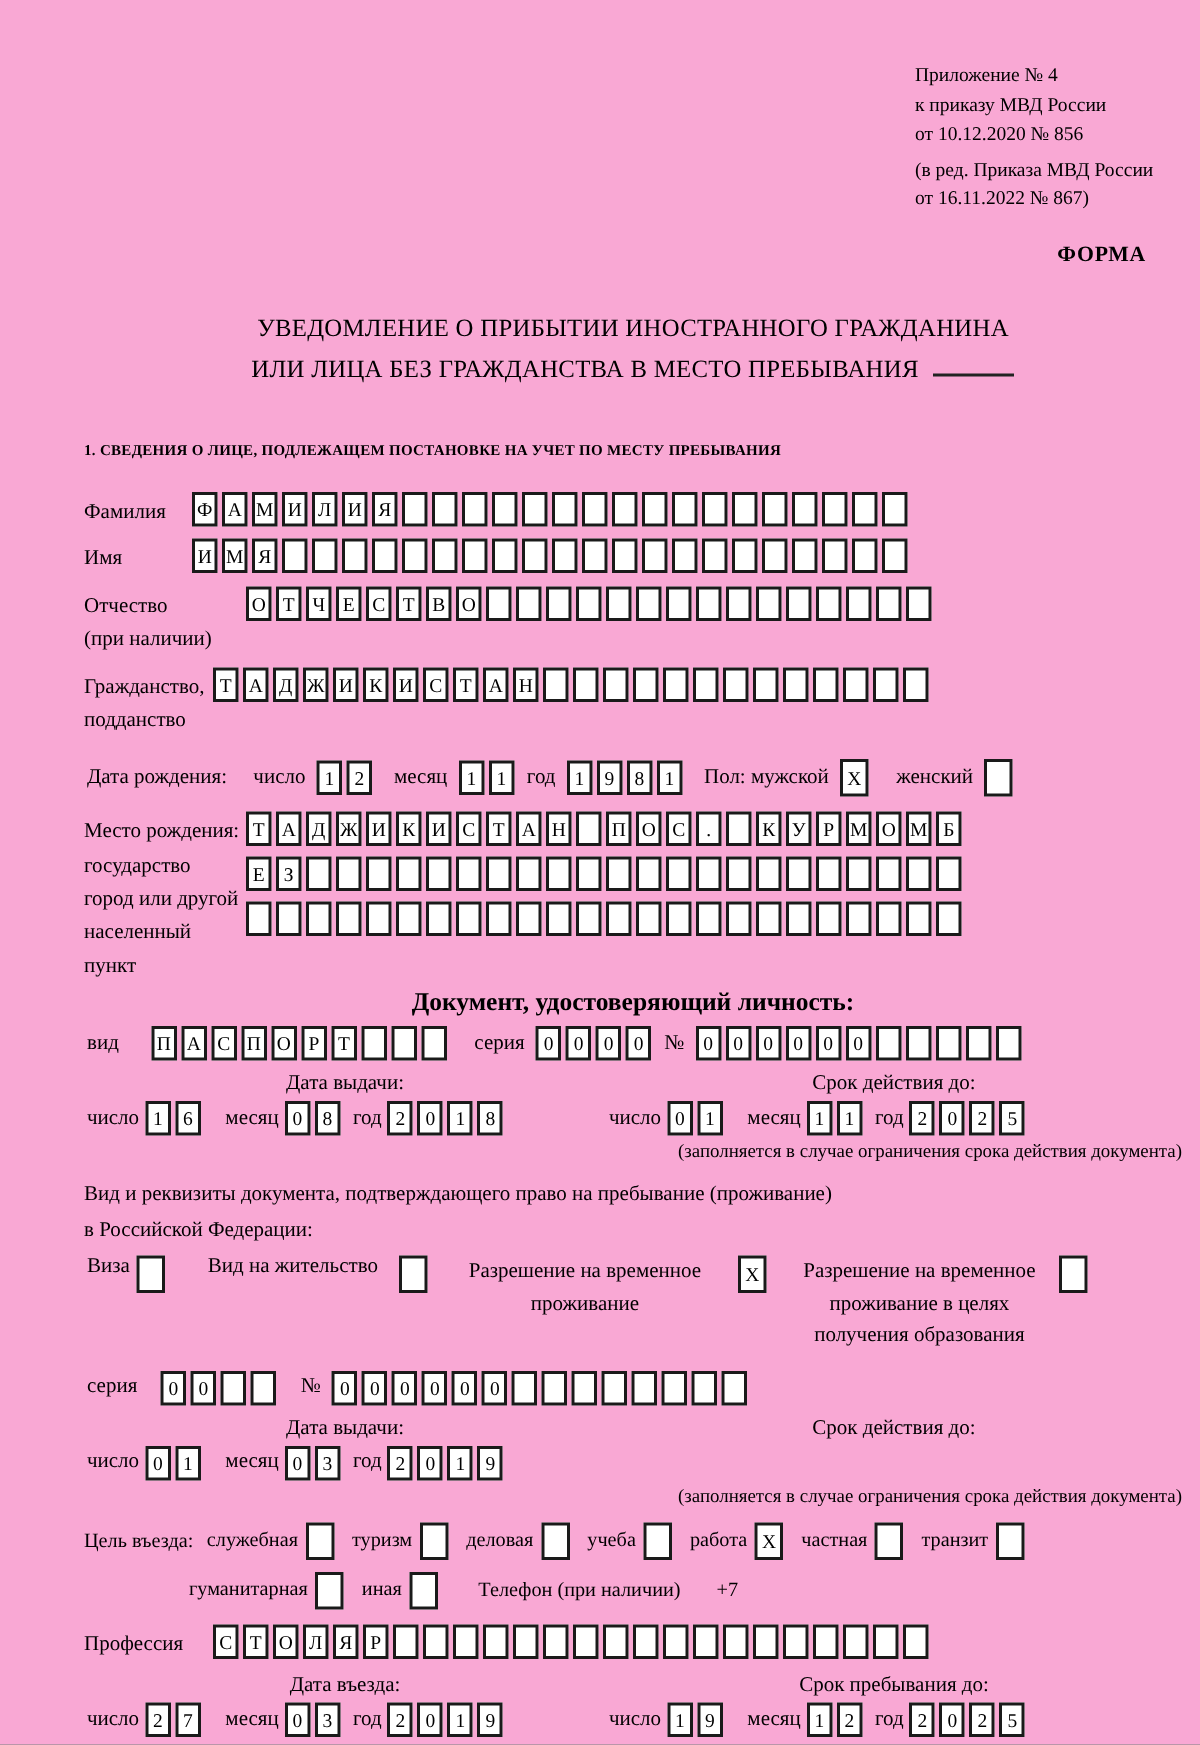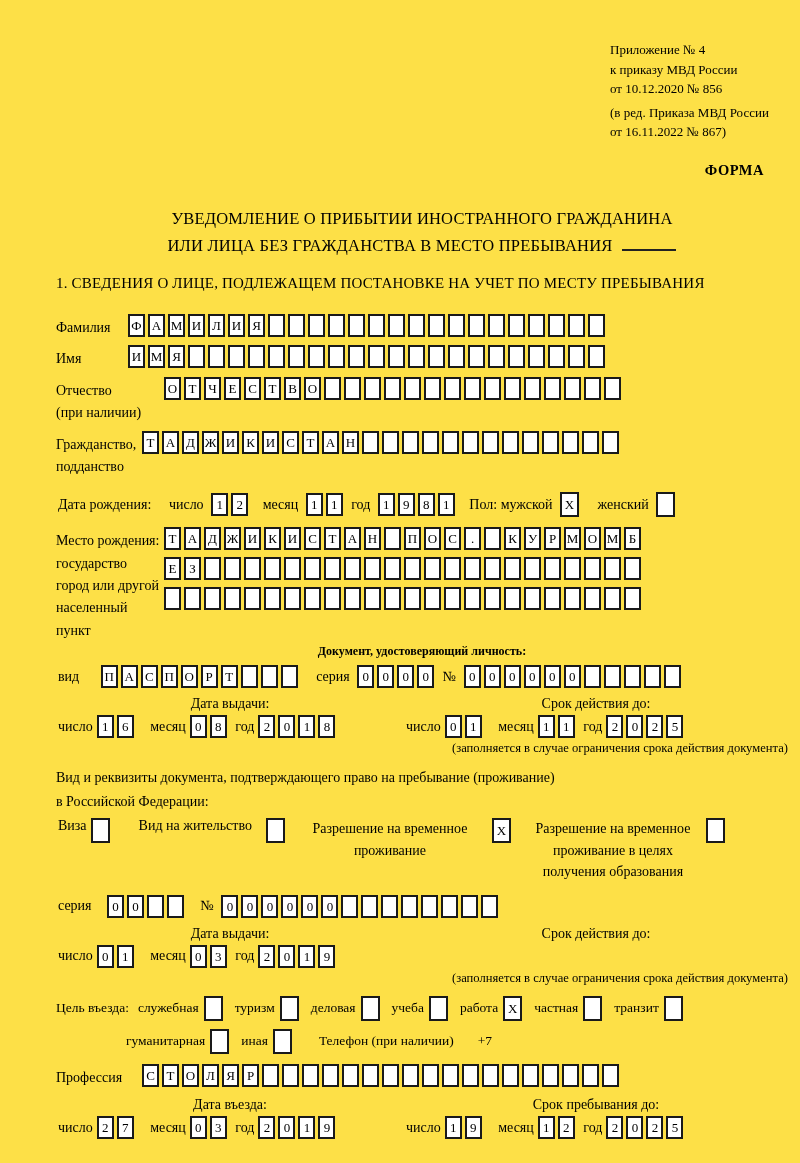--- a/index.html
+++ b/index.html
@@ -1,48 +1,48 @@
 <!DOCTYPE html>
 <html><head>
 <meta charset="utf-8">
 <style>
   * { box-sizing: border-box; margin: 0; padding: 0; }
   html,body { background:#888; }
   .page {
-    width: 800px; height: 1163px; margin: 0 auto; background: #fde047;
+    width: 800px; height: 1163px; margin: 0 auto; background: #f9a8d4;
     font-family: "Liberation Serif", "DejaVu Serif", serif;
     font-size: 14px; color: #000; padding: 40px 12px 10px 56px;
     overflow: hidden; position: relative;
   }
   .appendix { margin-left: auto; width: 178px; font-size: 13px; line-height: 1.5; }
   .appendix .gap { height: 4px; }
   .forma { text-align: right; font-weight: bold; font-size: 14.5px; margin: 20px 24px 0 0; letter-spacing: .5px; }
   .title { text-align: center; font-weight: normal; font-size: 16.5px; margin-top: 26px; line-height: 1.65; letter-spacing: .2px; }
   .blankline { display:inline-block; width: 54px; border-bottom: 2px solid #222; height: 14px; margin-left: 10px; }
-  .h1 { font-weight: normal; font-size: 15px; margin-top: 16px; letter-spacing: .2px; }
+  .h1 { font-weight: bold; font-size: 10px; margin-top: 36px; letter-spacing: .2px; }
 
   .cells { white-space: nowrap; display: inline-block; flex-shrink: 0; vertical-align: middle; }
   .cell {
     display: inline-block; width: 17px; height: 23px; border: 2px solid #1a1a1a;
     margin-right: 3px; text-align: center; font-size: 13px; line-height: 19px;
     vertical-align: middle; background: #fff;
   }
   .cb .cell { width: 19px; height: 25px; line-height: 21px; }
 
   .row { display: flex; align-items: flex-start; }
   .inline-row { display: block; white-space: nowrap; }
   .flabel { flex-shrink: 0; padding-top: 3px; line-height: 1.6; }
   .w72 { width: 72px; } .w84 { width: 86px; } .w105 { width: 108px; }
   .mt6{margin-top:6px;} .mt10{margin-top:10px;} .mt12{margin-top:12px;}
   .mt14{margin-top:14px;} .mt22{margin-top:22px;}
   .ml6{margin-left:6px;} .ml8{margin-left:8px;} .ml10{margin-left:10px;} .ml14{margin-left:14px;} .ml18{margin-left:18px;gap:10px;} .ml24{margin-left:24px;}
   .lbl { display:inline-block; vertical-align: middle; padding: 0 4px 0 2px; }
   .grid-rows .cells { display: block; margin-bottom: 7px; }
 
-  .center-bold { text-align: center; font-weight: bold; margin-top: 10px; font-size: 12px; }
+  .center-bold { text-align: center; font-weight: bold; margin-top: 10px; font-size: 17px; }
   .daterow { display: flex; margin-top: 8px; }
   .half-l { width: 348px; flex-shrink: 0; }
   .half-r { flex: 1; }
   .dhdr { text-align: center; margin-bottom: 3px; }
   .dgrp { white-space: nowrap; }
   .note { text-align: right; font-size: 12.6px; margin-top: 3px; }
   .purpose-row { display: flex; align-items: center; margin-top: 14px; font-size: 13.5px; white-space: nowrap; }
   .purpose { margin-left: 9px; white-space: nowrap; }
   .purpose .cells { margin-left: 5px; }
   .opt { display: flex; align-items: flex-start; }

